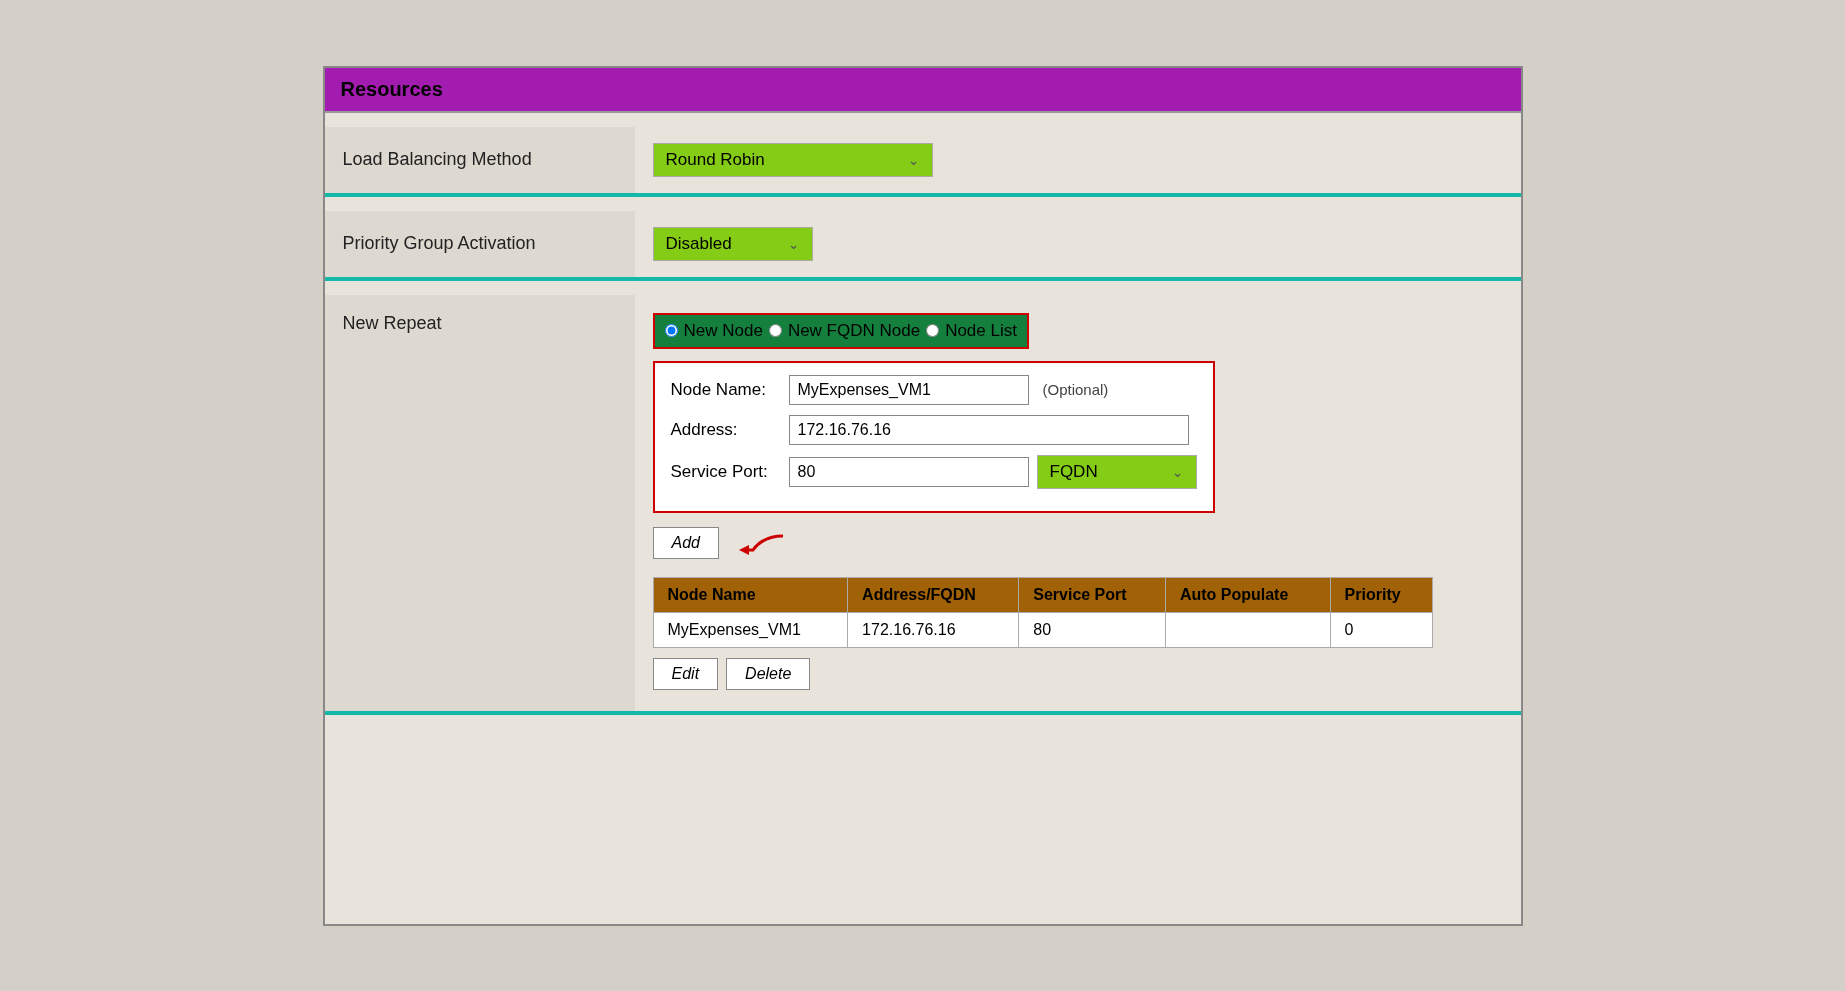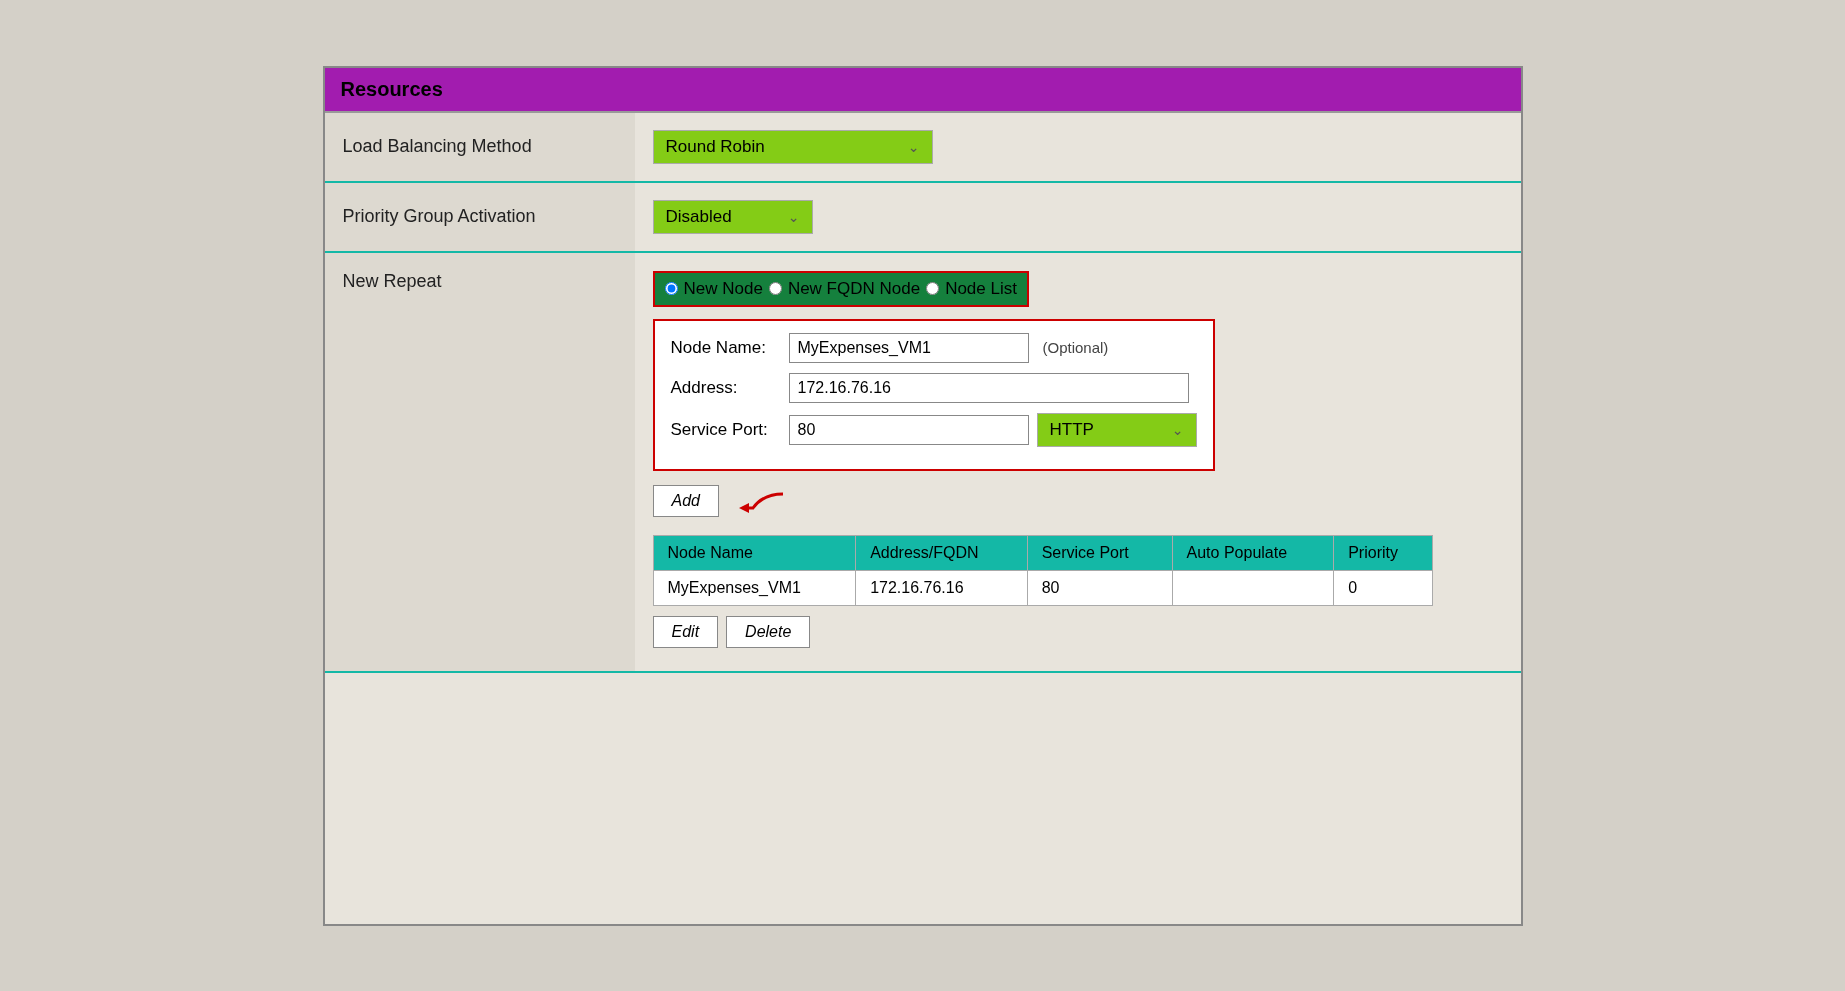--- a/index.html
+++ b/index.html
@@ -27,22 +27,23 @@
       font-weight: bold;
       border-bottom: 2px solid #999;
     }
     .form-body {
       flex: 1;
       padding: 0;
     }
     .form-row {
       display: flex;
       align-items: center;
-      border-bottom: 2px solid #14b8a6;
+      border-bottom: 4px solid #14b8a6;
       min-height: 70px;
+      margin-top: 14px;
     }
     .form-row.tall {
       align-items: flex-start;
       min-height: 420px;
     }
     .label-cell {
       width: 310px;
       min-width: 310px;
       padding: 14px 18px;
       font-size: 18px;
@@ -137,25 +138,25 @@
     }
 
     
     .members-table {
       border-collapse: collapse;
       width: 100%;
       max-width: 780px;
       margin-bottom: 10px;
     }
     .members-table th {
-      background: #14b8a6;
+      background: #a16207;
       border: 1px solid #aaa;
       padding: 8px 14px;
       font-size: 16px;
-      font-weight: normal;
+      font-weight: bold;
       text-align: left;
     }
     .members-table td {
       border: 1px solid #aaa;
       padding: 8px 14px;
       font-size: 16px;
       background: white;
     }
     .table-actions {
       display: flex;
@@ -251,21 +252,21 @@
           <div class="node-form-row">
             <label>Address:</label>
             <input type="text" class="wide" value="172.16.76.16" style="">
           </div>
           
           <div class="node-form-row">
             <label>Service Port:</label>
             <div class="port-group">
               <input type="text" value="80" style="">
               <div class="dropdown small">
-                <span>HTTP</span>
+                <span>FQDN</span>
                 <span class="dropdown-arrow">⌄</span>
               </div>
             </div>
           </div>
         </div>
 
         
         <div class="add-area">
           <button class="btn">Add</button>
 

